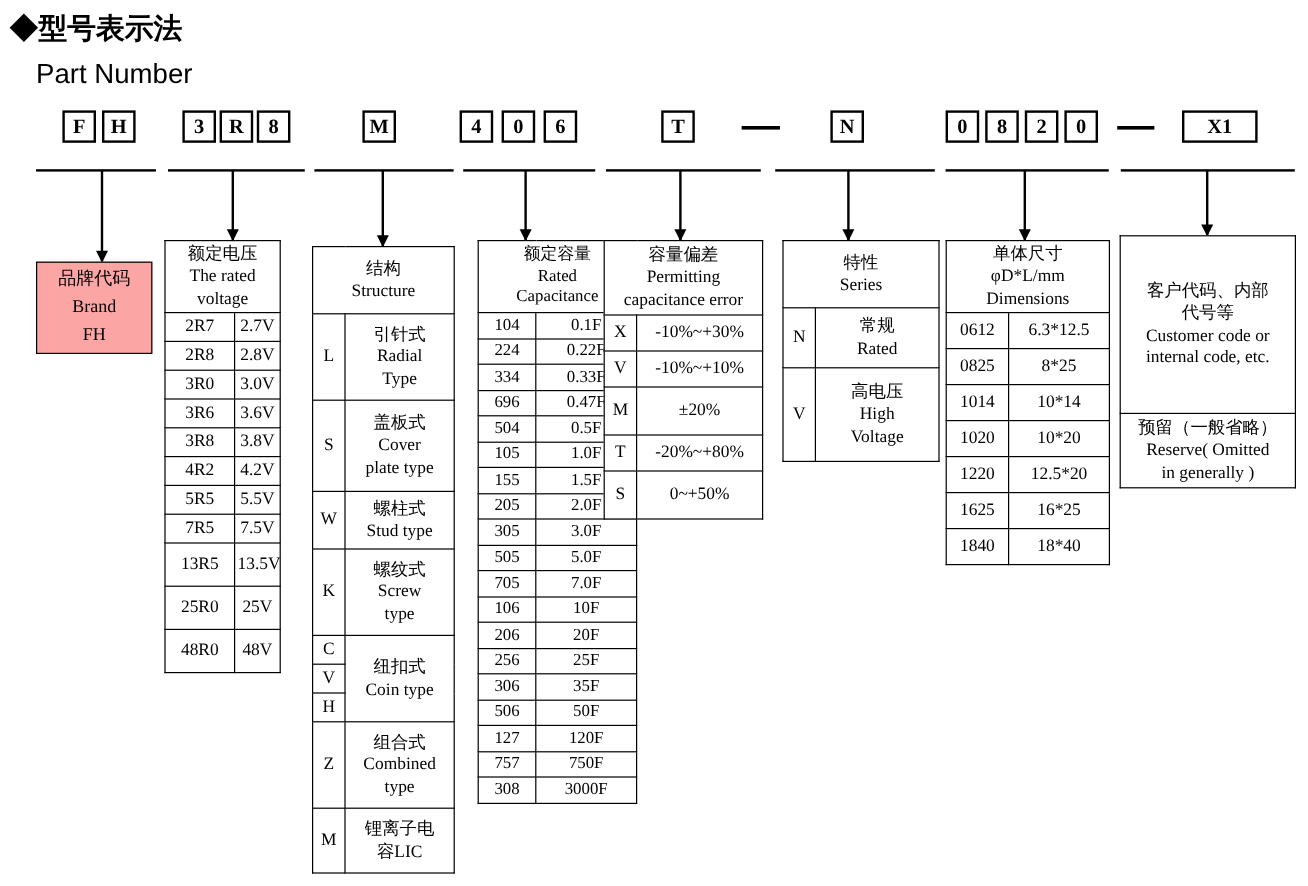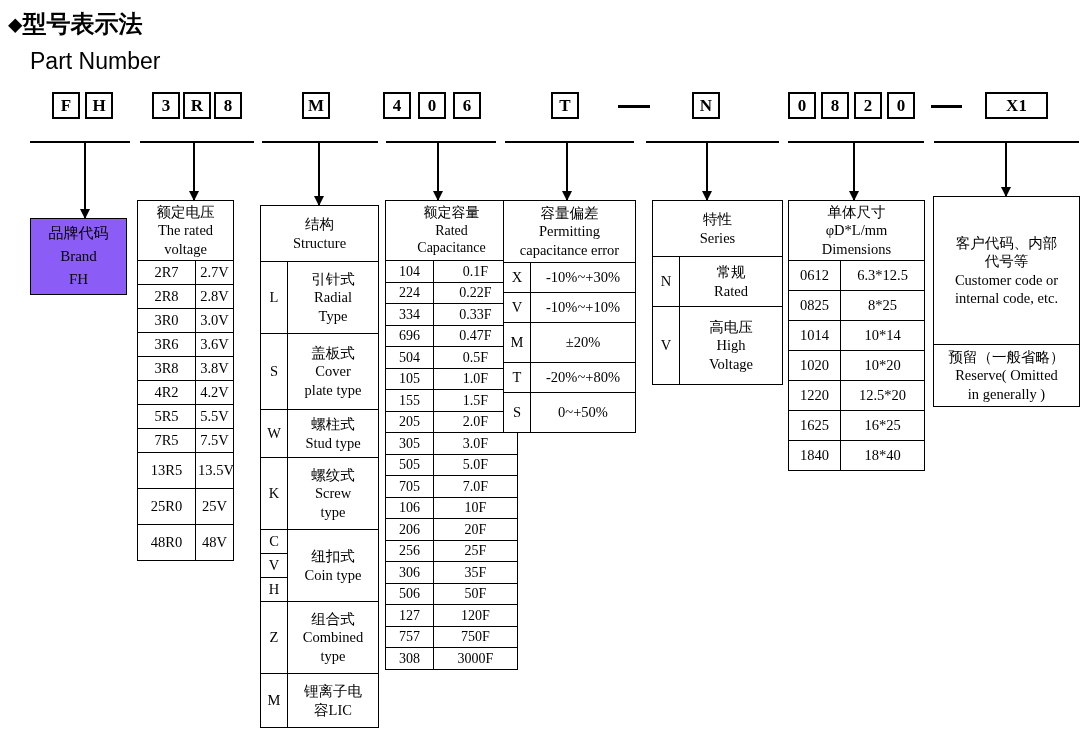--- a/index.html
+++ b/index.html
@@ -3,21 +3,21 @@
 <meta charset="utf-8">
 <style>
   * { margin:0; padding:0; box-sizing:border-box; }
   body { background:#fff; }
   .sheet {
     position:relative; width:1090px; height:738px; background:#ffffff; color:#000;
     font-family:"Liberation Serif","DejaVu Serif",serif; overflow:hidden;
   }
   .title {
     position:absolute; left:8px; top:8px; font-size:24px; font-weight:bold;
-    font-family:Liberation Mono, monospace;
+    font-family:Liberation Sans, sans-serif;
   }
   .subtitle {
     position:absolute; left:30px; top:48px; font-size:23px;
     font-family:"Liberation Sans","DejaVu Sans",sans-serif;
   }
   .code-group { position:absolute; top:92px; display:flex; }
   .char-box {
     width:28px; height:27px; border:2px solid #000; display:flex;
     align-items:center; justify-content:center; font-weight:bold; font-size:17px;
     background:#fff;
@@ -40,21 +40,21 @@
     line-height:1.25; vertical-align:middle; font-weight:normal;
   }
   .t-voltage tr { height:24px; }
   .t-voltage tr.tall { height:36px; }
   .t-cap tr { height:21.5px; }
   .t-cap { font-size:14px; }
   .t-dims tr { height:30px; }
   .brand-box {
     position:absolute; border:1px solid #000; display:flex; align-items:center;
     justify-content:center; text-align:center; white-space:pre-line;
-    font-size:15px; line-height:1.55; background:#8b5cf6;
+    font-size:15px; line-height:1.55; background:#fca5a5;
   }
 </style>
 </head>
 <body>
 
 <div class="sheet">
 
   <div class="title">◆型号表示法</div>
   <div class="subtitle">Part Number</div>
 
@@ -224,21 +224,21 @@
 type</td>
         </tr>
     <tr style="height:54px">
           <td>M</td>
           <td>锂离子电
 容LIC</td>
         </tr>
   </tbody>
     </table>
 
-  <table class="tbl t-cap" style="left:385px;top:200px;width:133px">
+  <table class="tbl t-cap" style="left:398px;top:200px;width:133px">
     <colgroup>
         <col style="width:48px">
         <col>
       </colgroup>
     <tbody>
         <tr>
           <th colspan="2" style="height:60px">额定容量
 Rated
 Capacitance</th>
         </tr>

